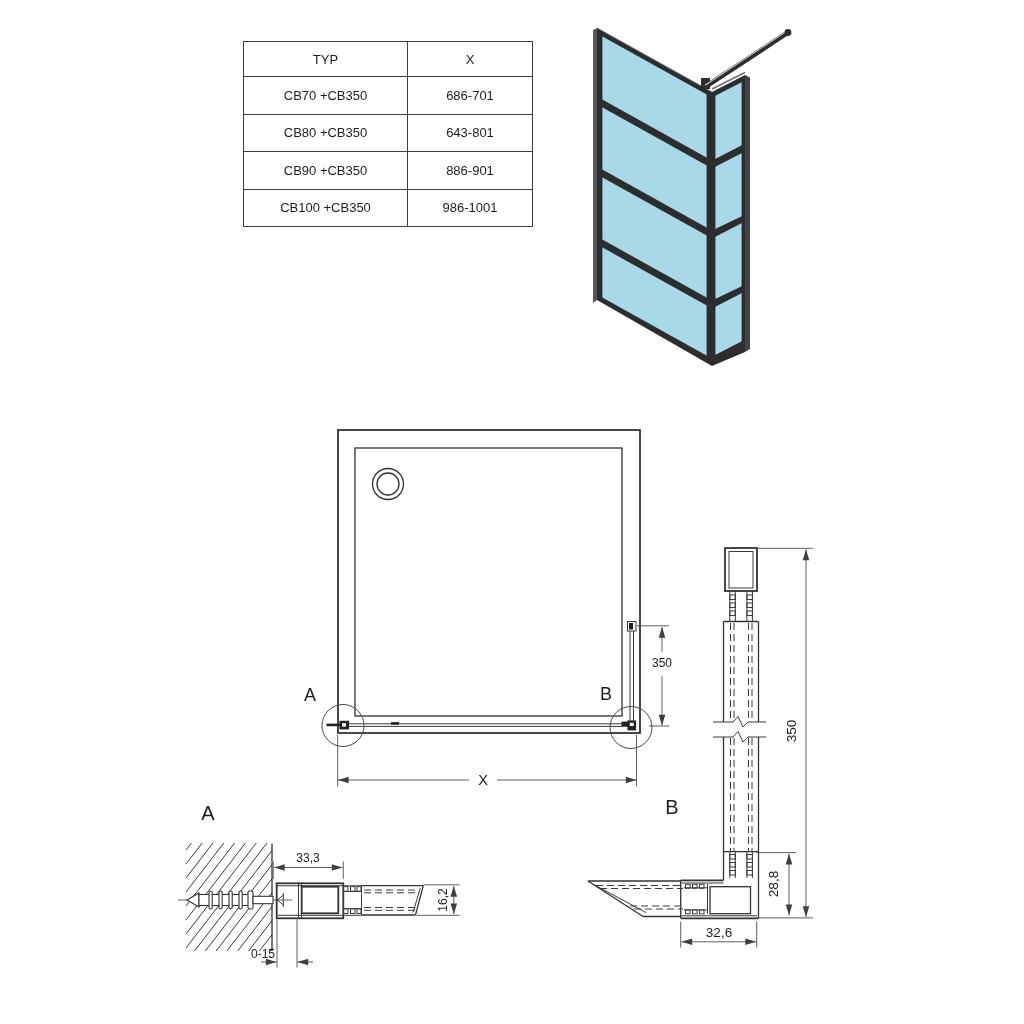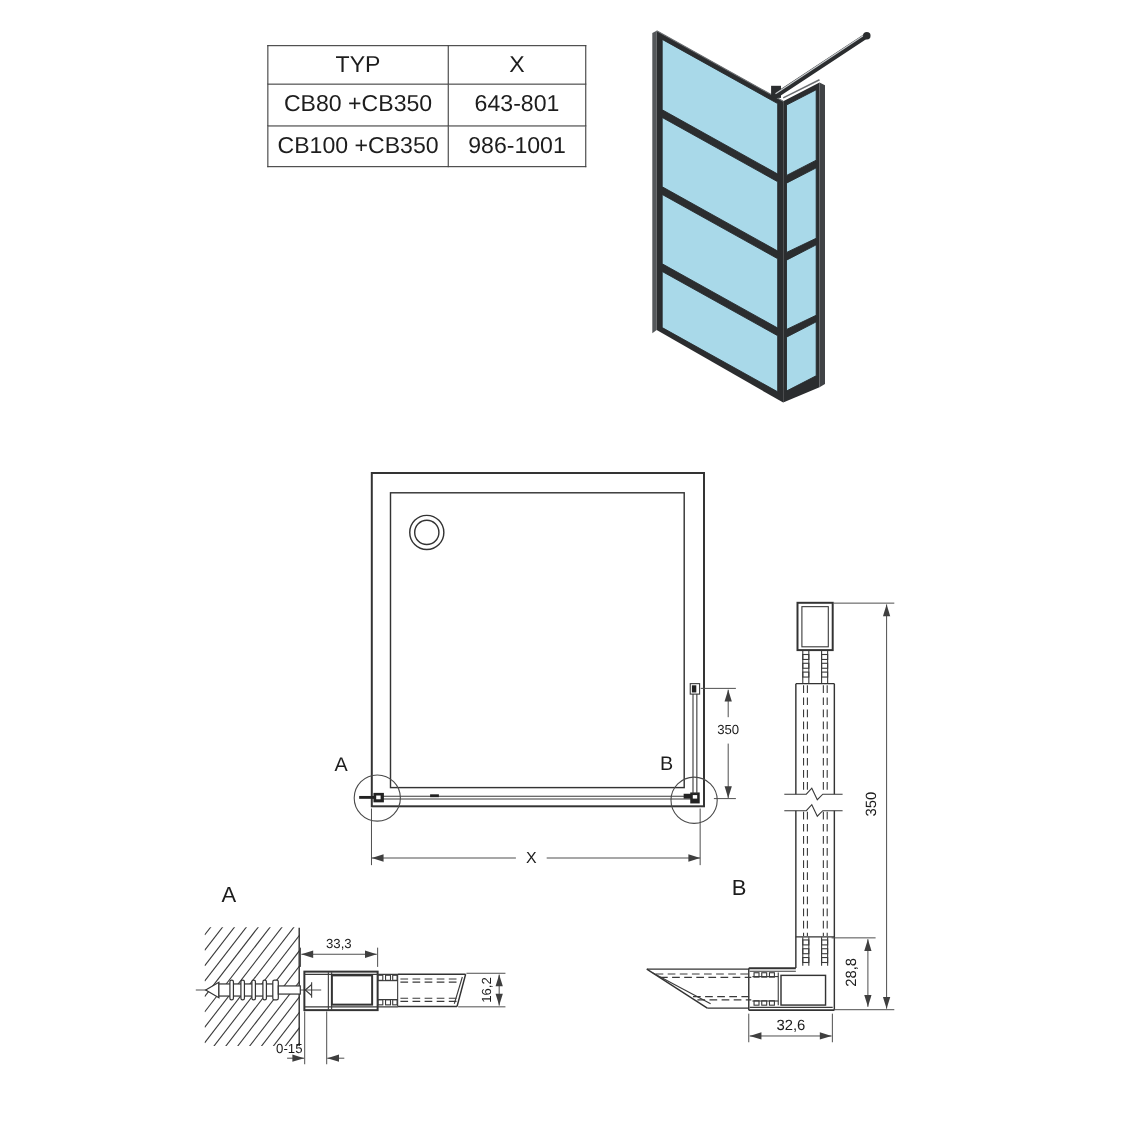--- a/index.html
+++ b/index.html
@@ -1,21 +1,21 @@
 <!DOCTYPE html>
 <html><head>
 <meta charset="utf-8">
 <style>
   html,body{margin:0;padding:0;background:#ffffff}
   .canvas{position:relative;width:1024px;height:1024px;background:#ffffff;
           font-family:"Liberation Sans", sans-serif;overflow:hidden}
   .spec-table{position:absolute;left:243px;top:41px;border-collapse:collapse;
               table-layout:fixed;color:#1d1d1d}
   .spec-table th,.spec-table td{border:1.7px solid #3f3f3f;text-align:center;
-              vertical-align:middle;font-weight:400;padding:0;font-size:21px}
+              vertical-align:middle;font-weight:400;padding:0;font-size:13px}
   .spec-table th{width:163px;height:34px}
   .spec-table th + th{width:124px}
   .spec-table td{height:36.5px}
   .draw{position:absolute;left:0;top:0}
   .ln{fill:none;stroke:#333;stroke-width:1.3}
   .lt{fill:none;stroke:#333;stroke-width:1.8}
   .tn{fill:none;stroke:#3a3a3a;stroke-width:1}
   .dm{fill:none;stroke:#4d4d4d;stroke-width:0.9}
   .dsh{fill:none;stroke:#3a3a3a;stroke-width:1;stroke-dasharray:7 4}
   .wf{fill:#fff;stroke:#333;stroke-width:1.1}
@@ -34,22 +34,30 @@
 
   <table class="spec-table">
     <thead>
       <tr>
         <th>TYP</th>
         <th>X</th>
       </tr>
     </thead>
     <tbody>
       <tr>
+        <td>CB70 +CB350</td>
+        <td>686-701</td>
+      </tr>
+      <tr>
         <td>CB80 +CB350</td>
         <td>643-801</td>
+      </tr>
+      <tr>
+        <td>CB90 +CB350</td>
+        <td>886-901</td>
       </tr>
       <tr>
         <td>CB100 +CB350</td>
         <td>986-1001</td>
       </tr>
     </tbody>
   </table>
 
   <svg class="draw" width="1024" height="1024" viewBox="0 0 1024 1024">
     <defs>

